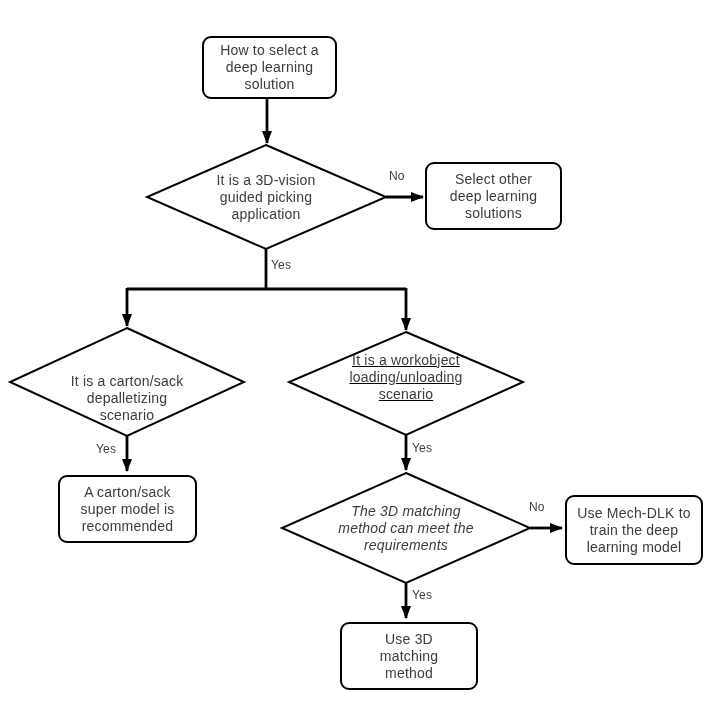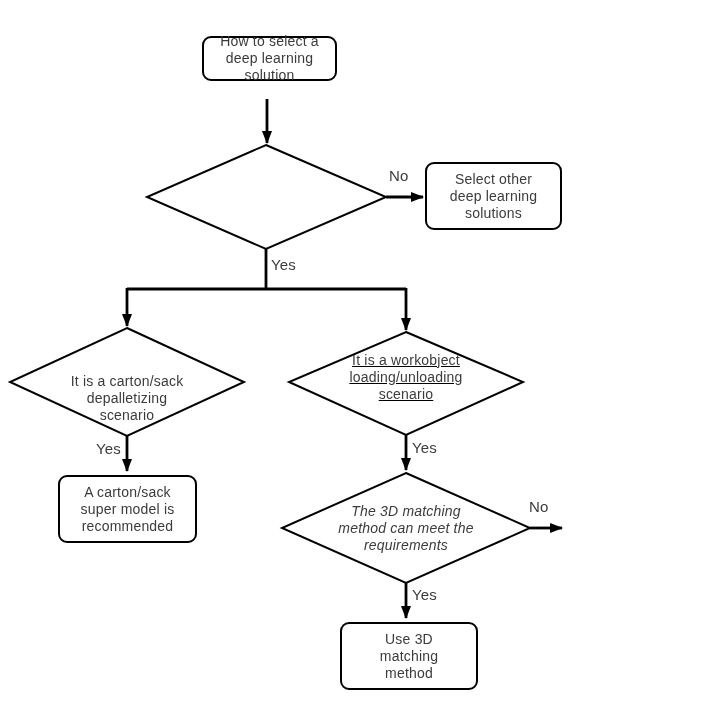--- a/index.html
+++ b/index.html
@@ -42,21 +42,21 @@
   }
   .diamond-label {
     position: absolute;
     display: flex;
     align-items: center;
     justify-content: center;
     pointer-events: none;
   }
   .edge-label {
     position: absolute;
-    font-size: 15px;
+    font-size: 12px;
     line-height: 16px;
     color: #3b3b3b;
     letter-spacing: 0.2px;
   }
 </style>
 </head>
 <body>
 
 <div class="canvas">
 
@@ -81,45 +81,55 @@
     </g>
 
     <g stroke="#000000" stroke-width="2" fill="#ffffff">
       <polygon points="266,145 386,197 266,249 147,197"></polygon>
       <polygon points="127,328 244,382 127,436 10,382"></polygon>
       <polygon points="406,332 523,382 406,435 289,382"></polygon>
       <polygon points="406,473 530,528 406,583 282,528"></polygon>
     </g>
   </svg>
 
-  <div class="node-rect" style="left:202px; top:36px; width:135px; height:45px;">
+  <div class="node-rect" style="left:202px; top:36px; width:135px; height:63px;">
     <span class="node-label">How to select a
 deep learning
 solution</span>
   </div>
 
   <div class="node-rect" style="left:425px; top:162px; width:137px; height:68px;border-radius:9px;">
     <span class="node-label">Select other
 deep learning
 solutions</span>
   </div>
 
   <div class="node-rect" style="left:58px; top:475px; width:139px; height:68px;">
     <span class="node-label">A carton/sack
 super model is
 recommended</span>
   </div>
 
+  <div class="node-rect" style="left:565px; top:495px; width:138px; height:70px;">
+    <span class="node-label">Use Mech-DLK to
+train the deep
+learning model</span>
+  </div>
 
   <div class="node-rect" style="left:340px; top:622px; width:138px; height:68px;">
     <span class="node-label">Use 3D
 matching
 method</span>
   </div>
 
+  <div class="diamond-label" style="left:166px; top:155px; width:200px; height:84px;">
+    <span class="diamond-label-text">It is a 3D-vision
+guided picking
+application</span>
+  </div>
 
   <div class="diamond-label" style="left:27px; top:340px; width:200px; height:84px;align-items:flex-end;">
     <span class="diamond-label-text">It is a carton/sack
 depalletizing
 scenario</span>
   </div>
 
   <div class="diamond-label" style="left:306px; top:335px; width:200px; height:84px;text-decoration:underline;">
     <span class="diamond-label-text">It is a workobject
 loading/unloading

